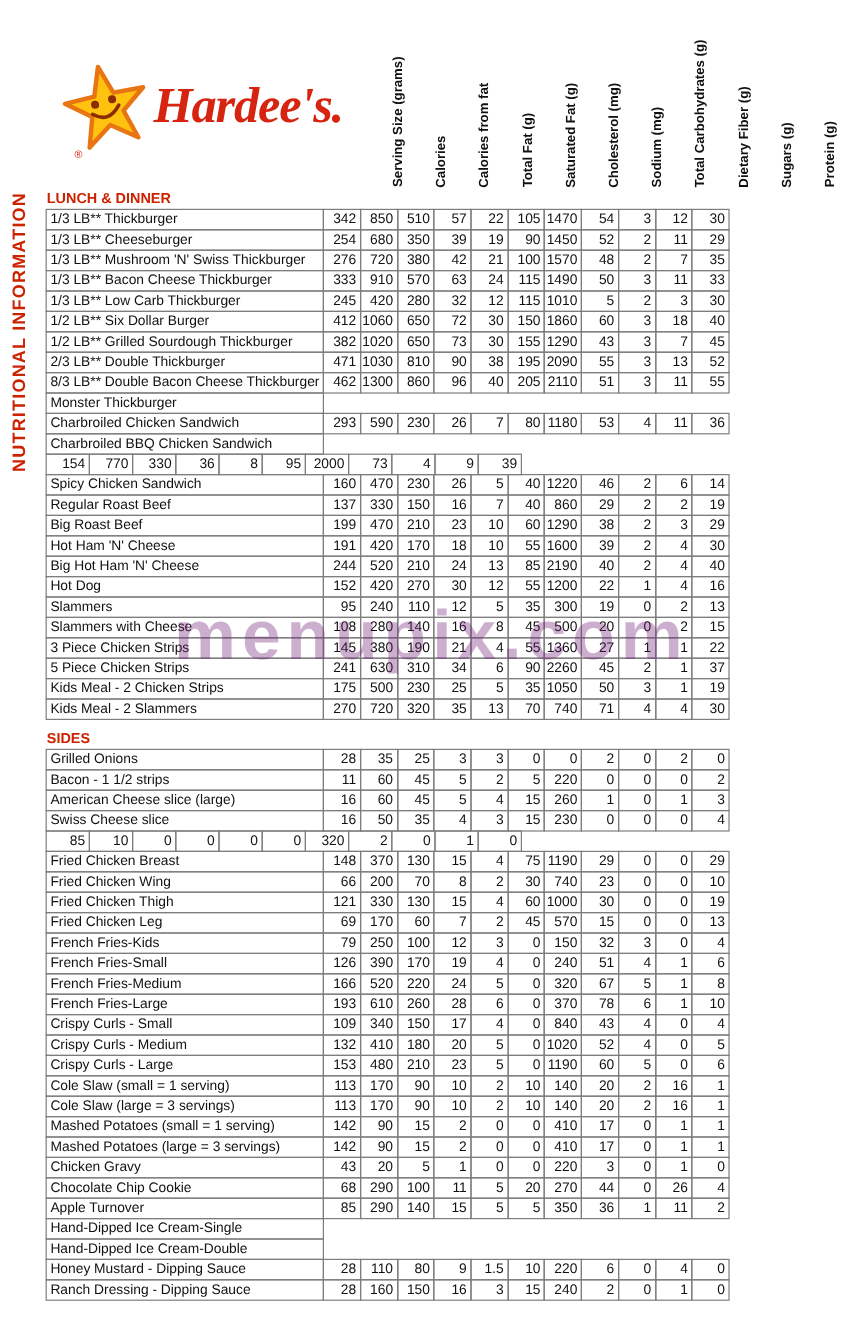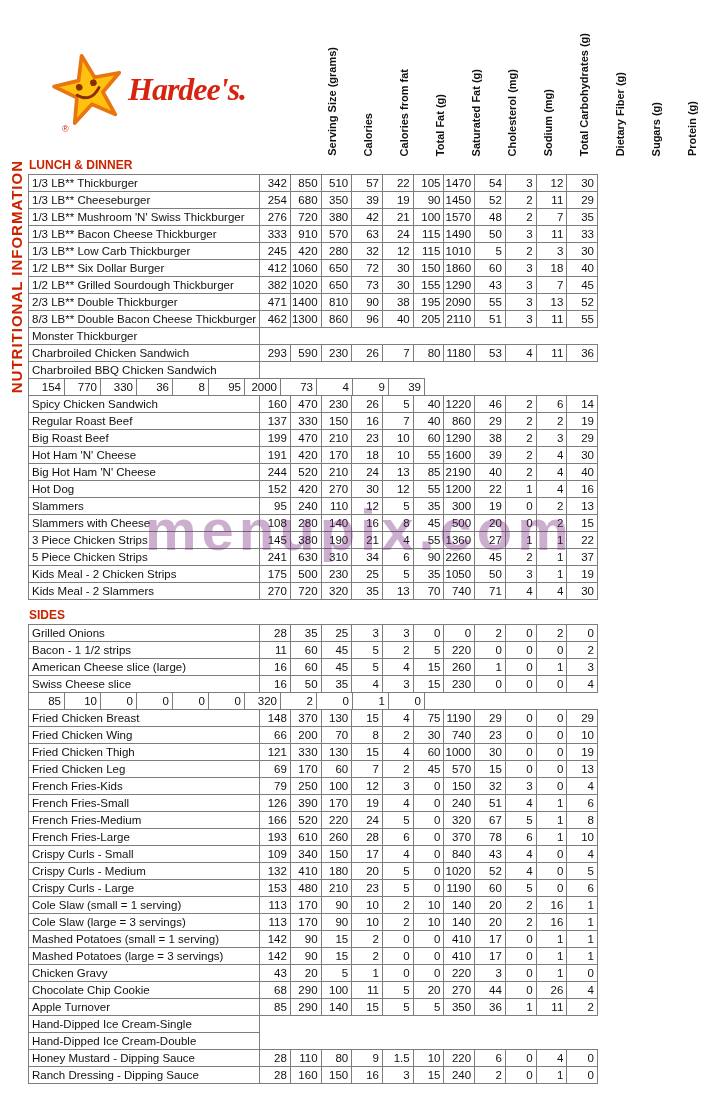--- a/index.html
+++ b/index.html
@@ -11,31 +11,31 @@
   .vertical-title {
     position:absolute; left:8px; top:160px;
     writing-mode:vertical-rl; transform:rotate(180deg);
     font-weight:bold; font-size:15px; letter-spacing:1px;
     color:var(--accent,#cc2200); white-space:nowrap;
   }
   .logo { position:absolute; left:52px; top:52px; display:flex; align-items:center; }
   .logo svg { width:74px; height:74px; flex:0 0 auto; }
   .brand {
     font-family:"Liberation Serif", serif; font-style:italic; font-weight:bold;
-    font-size:32px; color:var(--brand,#d62411); margin-left:2px; letter-spacing:-1px;
+    font-size:42px; color:var(--brand,#d62411); margin-left:2px; letter-spacing:-1px;
     line-height:1;
   }
   .reg { position:absolute; left:10px; top:72px; font-size:9px; color:var(--brand,#d62411); }
   .col-headers { position:absolute; left:314px; top:6px; display:flex; }
   .col-header { width:36px; height:150px; display:flex; align-items:flex-end; justify-content:center; }
   .col-header span {
     writing-mode:vertical-rl; transform:rotate(180deg);
     font-weight:bold; font-size:11px; white-space:nowrap; line-height:1.1;
   }
-  .table { position:absolute; left:28px; top:158px; width:570px; }
+  .table { position:absolute; left:38px; top:158px; width:570px; }
   .section + .section { margin-top:8px; }
   .section-title {
     color:var(--accent,#cc2200); font-weight:bold; font-size:12px;
     line-height:12px; padding:1px 1px 4px; height:17px;
   }
   .row { display:flex; margin-top:-1px; }
   .cell {
     border:1px solid #7d7d7d; height:18px; font-size:11.5px; line-height:16px;
     background:transparent; overflow:hidden; white-space:nowrap;
   }
@@ -202,21 +202,21 @@
           <div class="cell val">155</div>
           <div class="cell val">1290</div>
           <div class="cell val">43</div>
           <div class="cell val">3</div>
           <div class="cell val">7</div>
           <div class="cell val">45</div>
         </div>
         <div class="row">
           <div class="cell name">2/3 LB** Double Thickburger</div>
           <div class="cell val">471</div>
-          <div class="cell val">1400</div>
+          <div class="cell val">1030</div>
           <div class="cell val">810</div>
           <div class="cell val">90</div>
           <div class="cell val">38</div>
           <div class="cell val">195</div>
           <div class="cell val">2090</div>
           <div class="cell val">55</div>
           <div class="cell val">3</div>
           <div class="cell val">13</div>
           <div class="cell val">52</div>
         </div>

